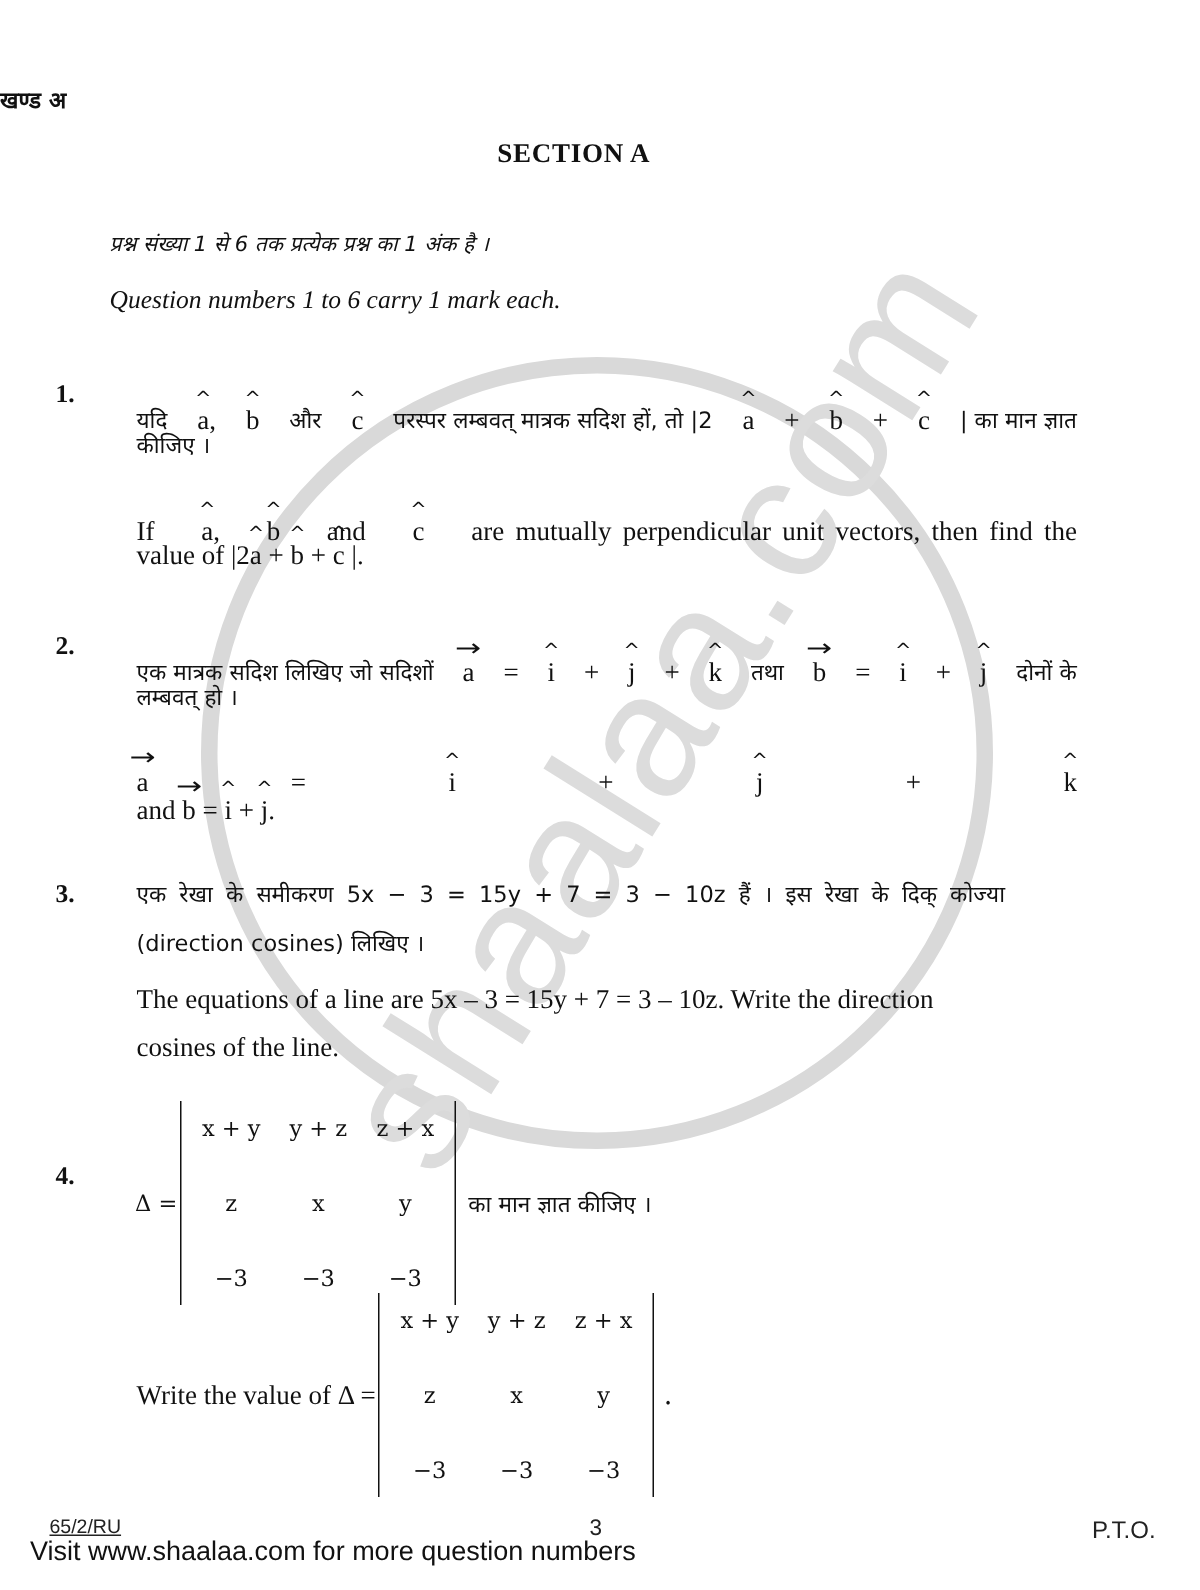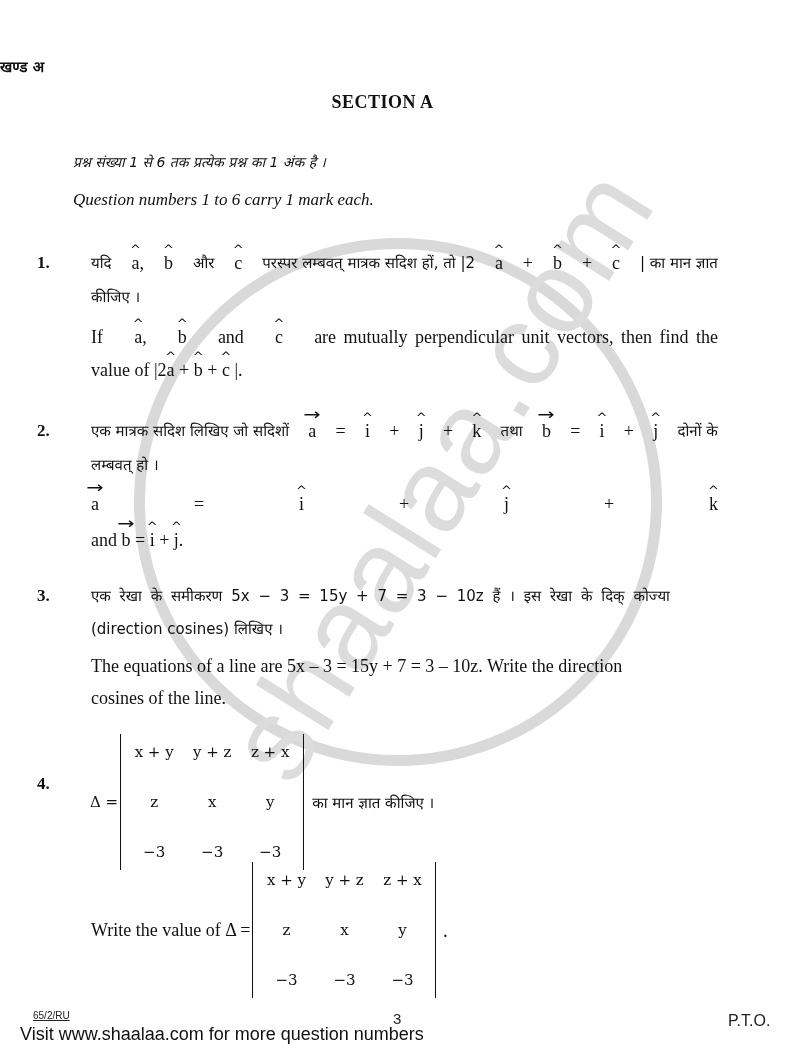--- a/index.html
+++ b/index.html
@@ -38,21 +38,21 @@
 
     .qnum {
       position: absolute; left: 37px; font-weight: bold; font-size: 17px;
       font-family: "Liberation Serif", serif;
     }
     .qline {
       position: absolute; left: 91px; width: 627px;
       font-family: "Liberation Serif", serif; font-size: 18px; line-height: 20px; white-space: nowrap;
     }
     .hi { font-family: "DejaVu Sans", sans-serif; font-size: 15px; }
-    .justify { display: flex; justify-content: space-between; }
+    .justify { display: flex; justify-content: space-between; margin-top: 17px; }
 
     .hat { position: relative; display: inline-block; }
     .hat::before {
       content: "^"; position: absolute; left: 50%; top: -13px; transform: translateX(-50%);
       font-size: 13px; font-family: "DejaVu Sans", sans-serif;
     }
     .vec { position: relative; display: inline-block; }
     .vec::before {
       content: "\2192"; position: absolute; left: 50%; top: -16px; transform: translateX(-50%) scaleX(1.3);
       font-size: 16px; font-family: "DejaVu Sans", sans-serif;
@@ -192,19 +192,19 @@
         <span>z</span>
         <span>x</span>
         <span>y</span>
         <span>−3</span>
         <span>−3</span>
         <span>−3</span>
       </div>
       <span style="margin-left:6px; font-size:18px;">.</span>
     </div>
 
-    <div class="footer" style="left:33px; top:1010px; font-size:10px;text-decoration:underline;">65/2/RU</div>
+    <div class="footer" style="left:33px; top:1010px; font-size:13px;text-decoration:underline;">65/2/RU</div>
     <div class="footer" style="left:393px; top:1010px; font-size:15px;">3</div>
     <div class="footer" style="left:728px; top:1012px; font-size:16px;">P.T.O.</div>
     <div class="footer" style="left:20px; top:1024px; font-size:18px; color:#111;">Visit www.shaalaa.com for more question numbers</div>
 
   </div>
 </div>
 
 </body></html>

